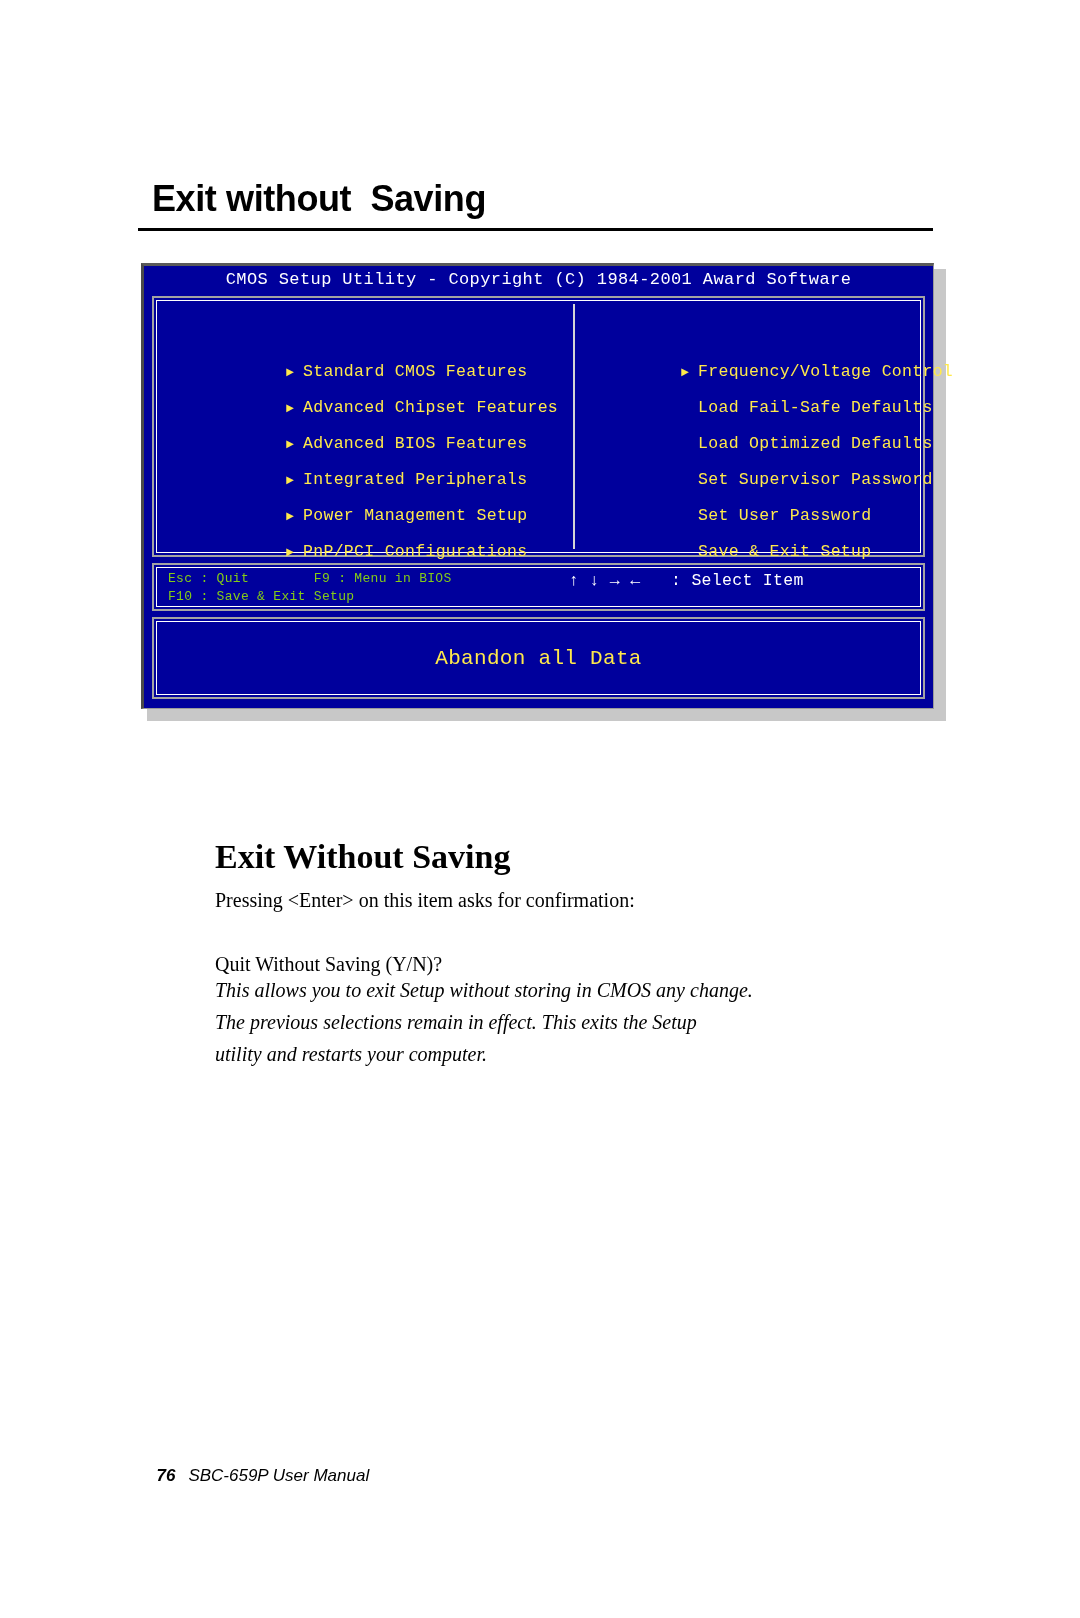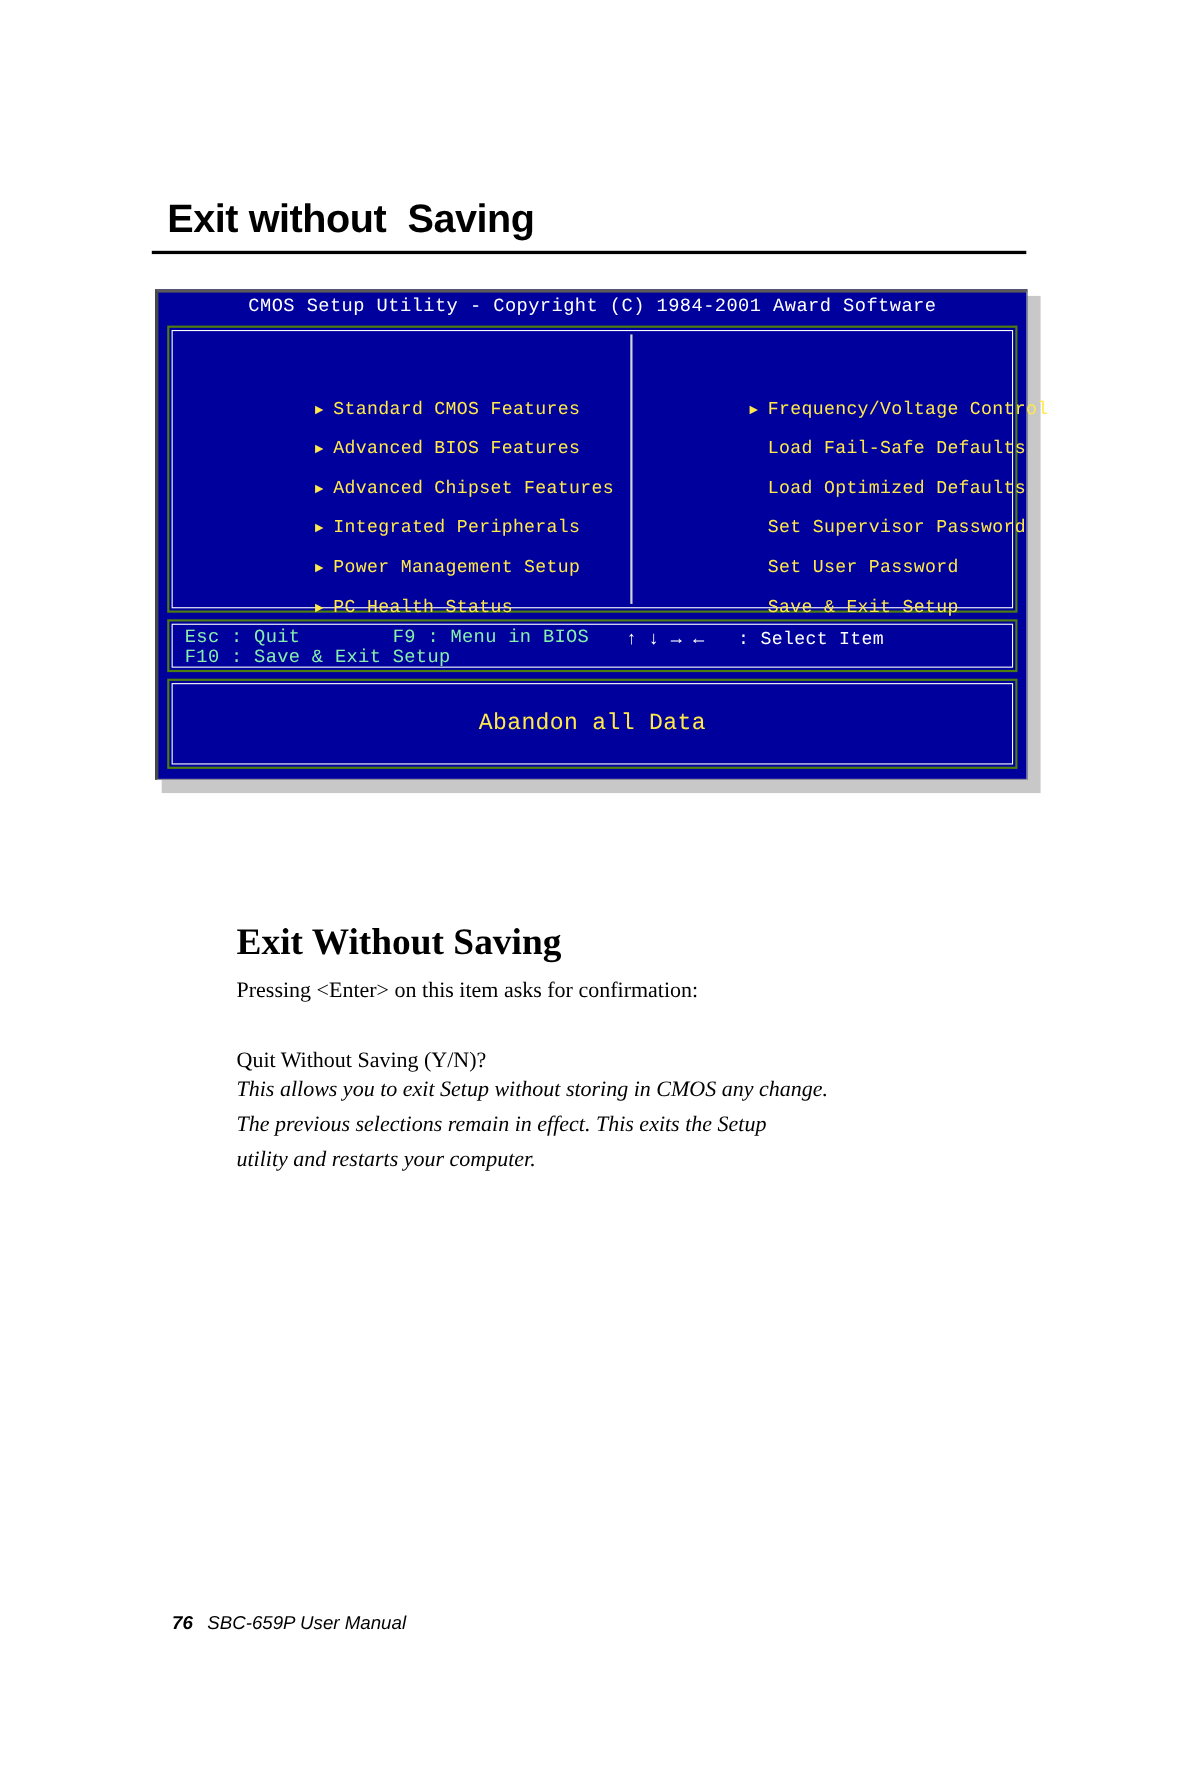--- a/index.html
+++ b/index.html
@@ -82,21 +82,21 @@
     font-size: 17px;
     letter-spacing: 0.4px;
     white-space: pre;
   }
 
   
   .bios-panel {
     position: absolute;
     left: 8px;
     right: 8px;
-    border: 2px solid #4d7c0f;
+    border: 2px solid #a3a3a3;
     box-sizing: border-box;
     background: #00009c;
   }
   .bios-panel::before {
     content: "";
     position: absolute;
     left: 2px; top: 2px; right: 2px; bottom: 2px;
     border: 1px solid #ffffff;
     pointer-events: none;
   }
@@ -142,22 +142,22 @@
     background: #a10000;
     color: #ffffff;
     padding: 2px 4px 3px 4px;
   }
   .menu-item.selected .bullet { color: transparent; }
 
   
   .help-line {
     position: absolute;
     left: 14px;
-    color: #86efac;
-    font-size: 17px;
+    color: #84cc16;
+    font-size: 13px;
     letter-spacing: 0.3px;
     white-space: pre;
   }
   #help-line-1 { top: 6px; }
   #help-line-2 { top: 24px; }
   #help-keys {
     position: absolute;
     left: 415px;
     top: 6px;
     color: #ffffff;
@@ -228,30 +228,33 @@
     <div class="bios-titlebar">CMOS Setup Utility - Copyright (C) 1984-2001 Award Software</div>
 
     <div class="bios-panel" id="panel-menu">
       <div id="col-divider"></div>
 
       <div class="menu-col" id="menu-left">
         <div class="menu-item">
           <span class="bullet">►</span><span class="lbl">Standard CMOS Features</span>
         </div>
         <div class="menu-item">
+          <span class="bullet">►</span><span class="lbl">Advanced Chipset Features</span>
+        </div>
+        <div class="menu-item">
           <span class="bullet">►</span><span class="lbl">Advanced BIOS Features</span>
         </div>
         <div class="menu-item">
-          <span class="bullet">►</span><span class="lbl">Advanced Chipset Features</span>
-        </div>
-        <div class="menu-item">
           <span class="bullet">►</span><span class="lbl">Integrated Peripherals</span>
         </div>
         <div class="menu-item">
           <span class="bullet">►</span><span class="lbl">Power Management Setup</span>
+        </div>
+        <div class="menu-item">
+          <span class="bullet">►</span><span class="lbl">PnP/PCI Configurations</span>
         </div>
         <div class="menu-item">
           <span class="bullet">►</span><span class="lbl">PC Health Status</span>
         </div>
       </div>
 
       <div class="menu-col" id="menu-right">
         <div class="menu-item">
           <span class="bullet">►</span><span class="lbl">Frequency/Voltage Control</span>
         </div>

